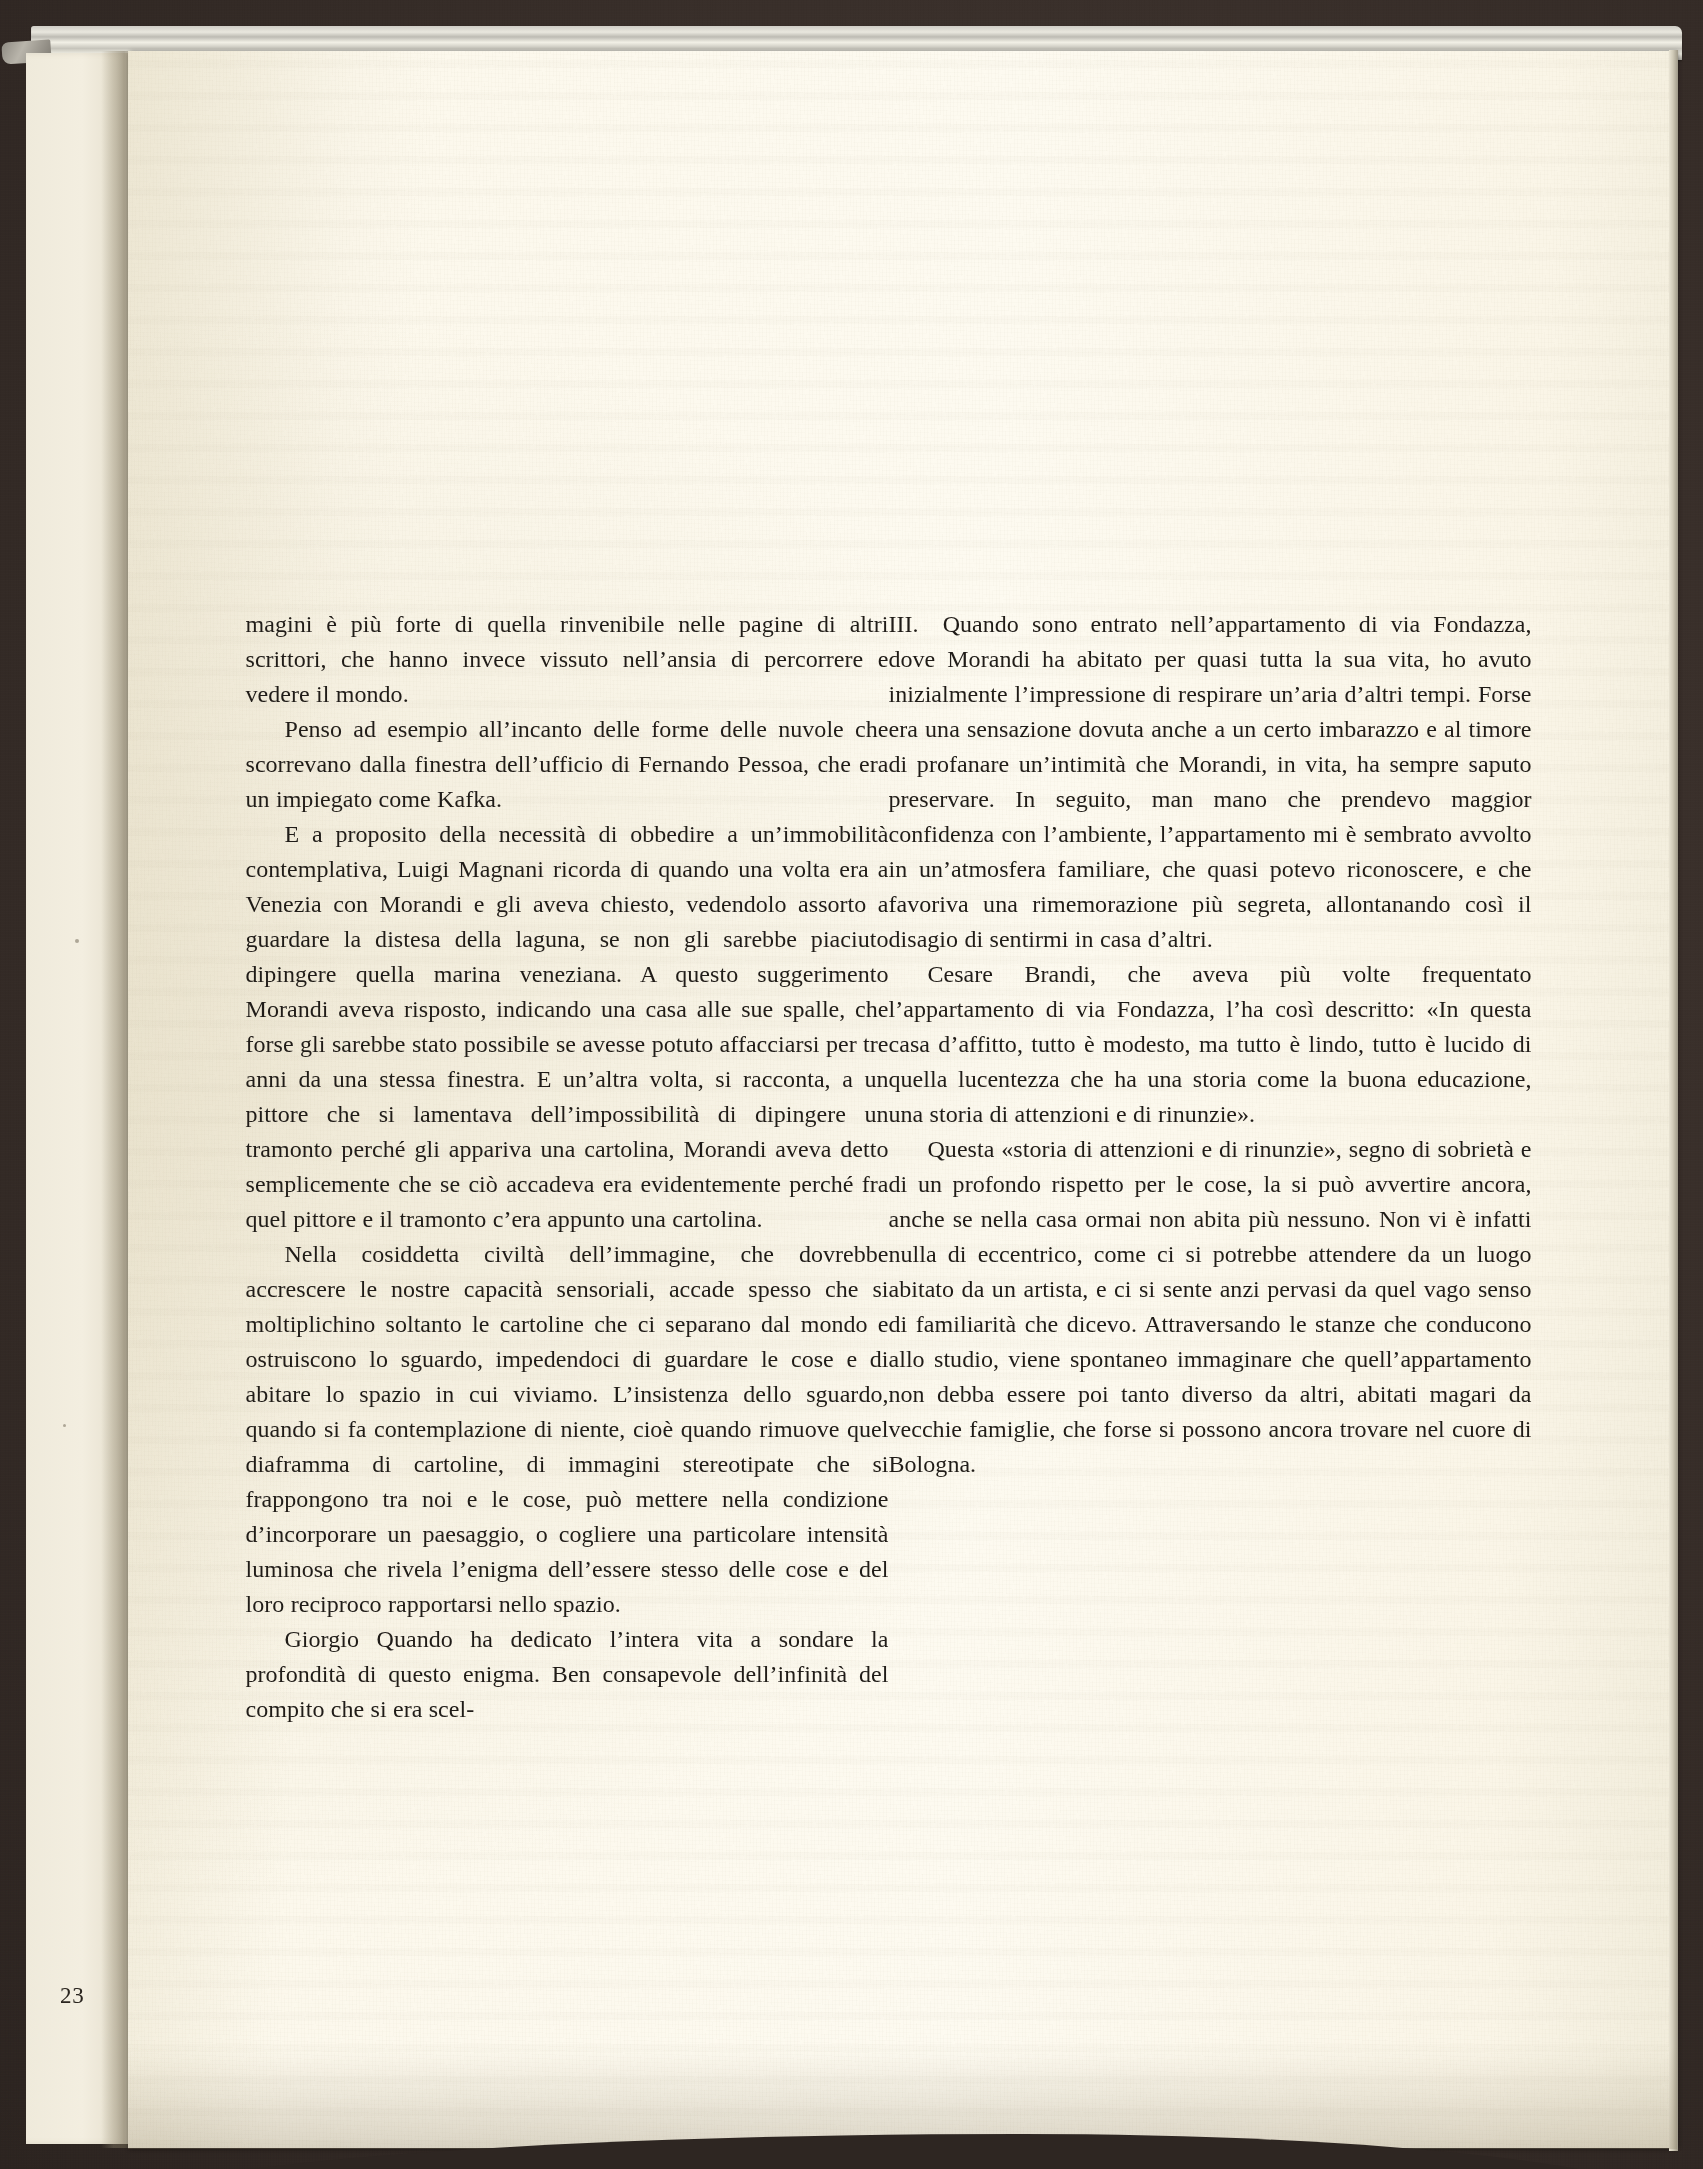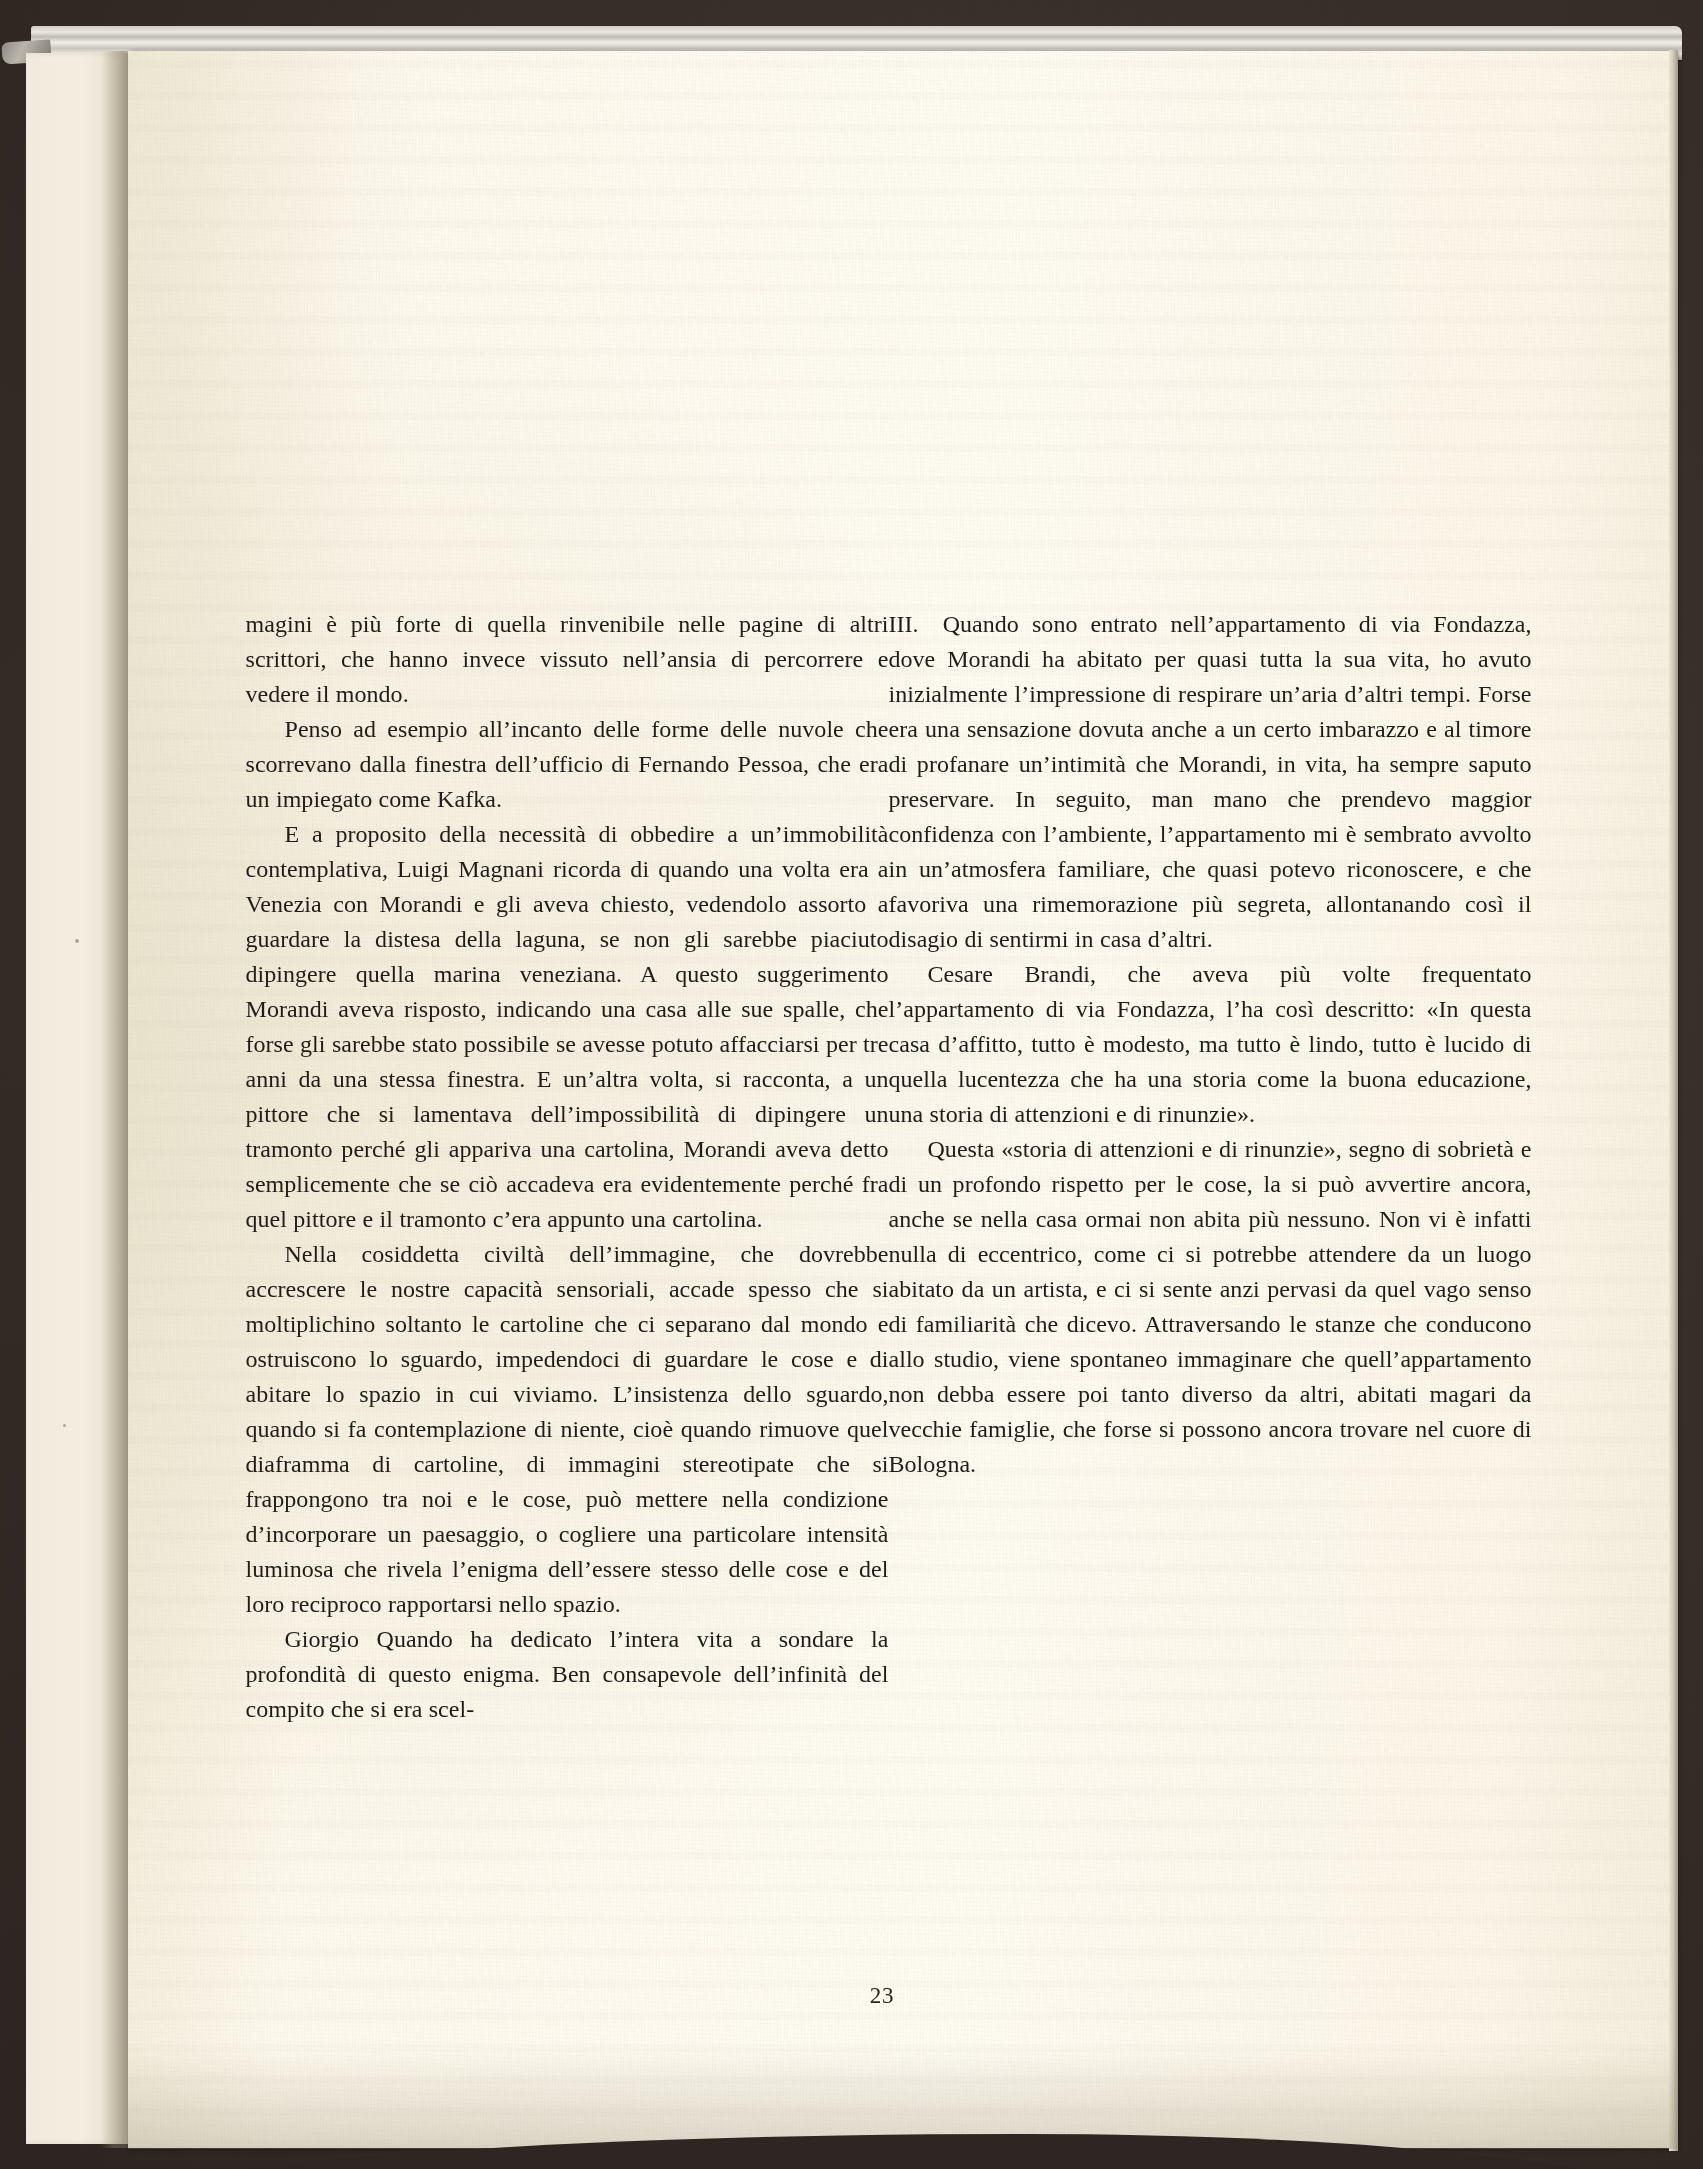--- a/index.html
+++ b/index.html
@@ -189,21 +189,20 @@
     background: linear-gradient(95deg, rgba(205,194,166,.22) 0%, rgba(255,255,255,0) 18%);
     pointer-events:none;
   }
 
   
   #folio {
     position: absolute;
     left: 0;
     top: 1964px;
     width: 1704px;
-    text-align: center;
     font-size: 23px;
     color: #2a251f;
     letter-spacing: 0.7px;
     padding-left: 60px;
     box-sizing: border-box;
   }
 
   
   .speck{
     position:absolute;

